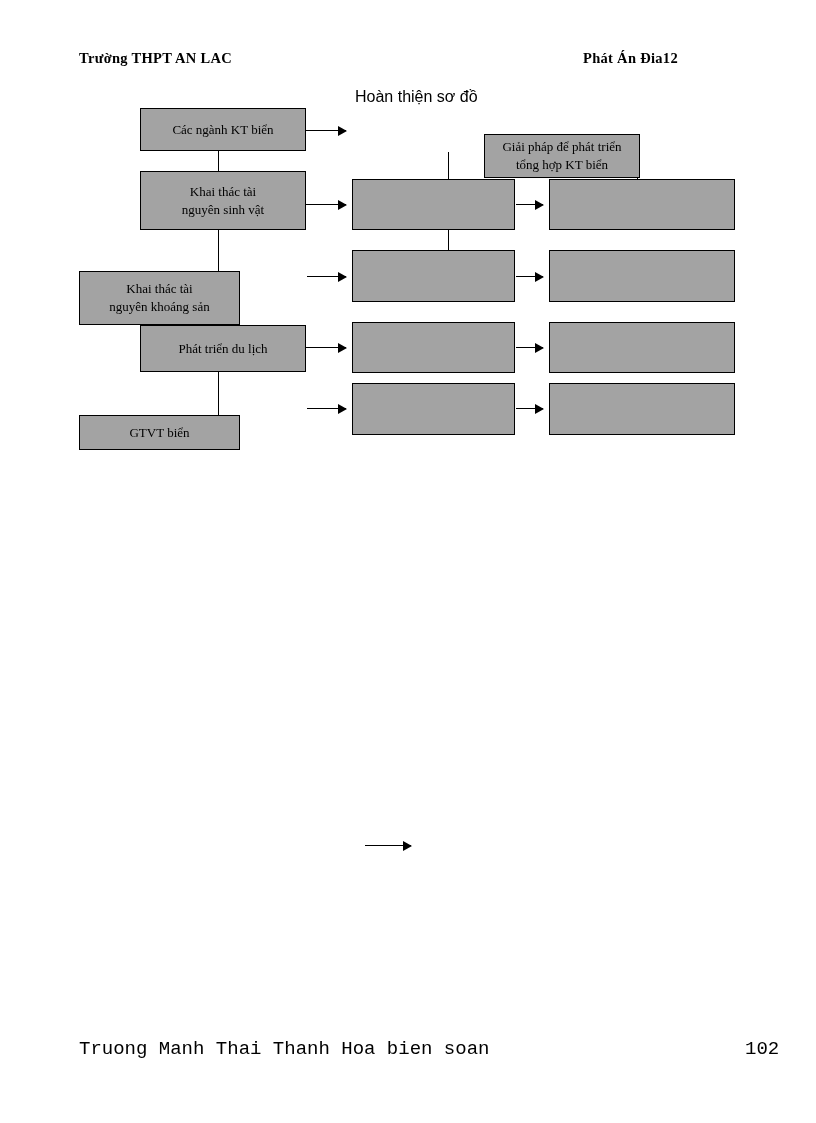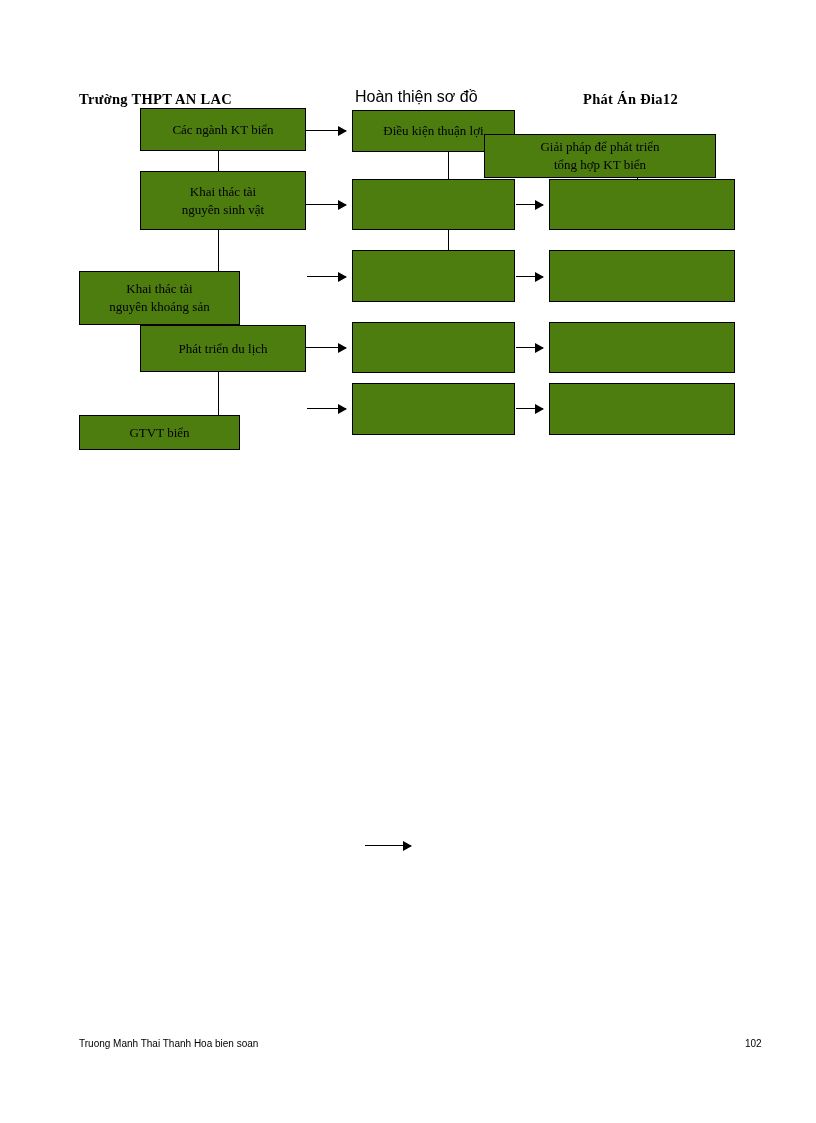--- a/index.html
+++ b/index.html
@@ -18,39 +18,38 @@
     background: #ffffff;
     overflow: hidden;
   }
   .hdr {
     position: absolute;
     font-family: "Liberation Serif", serif;
     font-weight: bold;
     font-size: 14.5px;
     letter-spacing: 0.3px;
     white-space: nowrap;
-    margin-top: 41px;
   }
   #hdr-left  { left: 79px;  top: 50px; }
   #hdr-right { left: 583px; top: 50px; }
 
   .diagram-title {
     position: absolute;
     left: 355px;
     top: 88px;
     font-family: Liberation Sans, sans-serif;
     font-size: 16px;
     white-space: nowrap;
   }
 
   .node {
     position: absolute;
     box-sizing: border-box;
     border: 1.2px solid #000000;
-    background: #4d7c0f;
+    background: #a3a3a3;
     display: flex;
     align-items: center;
     justify-content: center;
     text-align: center;
     font-family: "Liberation Serif", serif;
     font-size: 13px;
     line-height: 1.35;
     padding: 2px 4px;
   }
   .node.empty { }
@@ -74,22 +73,22 @@
     top: -4.3px;
     width: 0;
     height: 0;
     border-top: 5px solid transparent;
     border-bottom: 5px solid transparent;
     border-left: 9px solid #000000;
   }
 
   .ftr {
     position: absolute;
-    font-family: Liberation Sans, sans-serif;
-    font-size: 10px;
+    font-family: Liberation Mono, monospace;
+    font-size: 19px;
     white-space: nowrap;
   }
   #ftr-left  { left: 79px;  top: 1038px; }
   #ftr-right { left: 745px; top: 1038px; }
 </style>
 </head>
 <body>
 
 <div id="page">
 
@@ -117,23 +116,20 @@
   </div>
 
   <div class="node" style="left:140px; top:325px; width:166px; height:47px;">
     <span class="node-label">Phát triển du lịch</span>
   </div>
 
   <div class="connector v" style="left:218px; top:151px; height:20px;"></div>
   <div class="connector v" style="left:218px; top:230px; height:42px;"></div>
   <div class="connector v" style="left:218px; top:372px; height:43px;"></div>
 
-  <div class="node" style="left:352px; top:110px; width:163px; height:42px;">
-    <span class="node-label">Điều kiện thuận lợi</span>
-  </div>
 
   <div class="node empty" style="left:352px; top:179px; width:163px; height:51px;">
     <span class="node-label"></span>
   </div>
 
   <div class="node empty" style="left:352px; top:250px; width:163px; height:52px;">
     <span class="node-label"></span>
   </div>
 
   <div class="node empty" style="left:352px; top:322px; width:163px; height:51px;">
@@ -158,21 +154,21 @@
 
   <div class="node empty" style="left:549px; top:383px; width:186px; height:52px;">
     <span class="node-label"></span>
   </div>
 
   <div class="connector v" style="left:448px; top:152px; height:27px;"></div>
   <div class="connector v" style="left:448px; top:230px; height:20px;"></div>
 
   <div class="connector v" style="left:637px; top:152px; height:27px;"></div>
 
-  <div class="node" style="left:484px; top:134px; width:232px; height:44px; z-index:5;">
+  <div class="node" style="left:484px; top:134px; width:156px; height:44px; z-index:5;">
     <span class="node-label">Giải pháp để phát triển
 tổng hợp KT biển</span>
   </div>
 
   <div class="arrow" style="left:306px; top:130px; width:40px;"></div>
   <div class="arrow" style="left:306px; top:204px; width:40px;"></div>
   <div class="arrow" style="left:307px; top:276px; width:39px;"></div>
   <div class="arrow" style="left:306px; top:347px; width:40px;"></div>
   <div class="arrow" style="left:307px; top:408px; width:39px;"></div>
 

